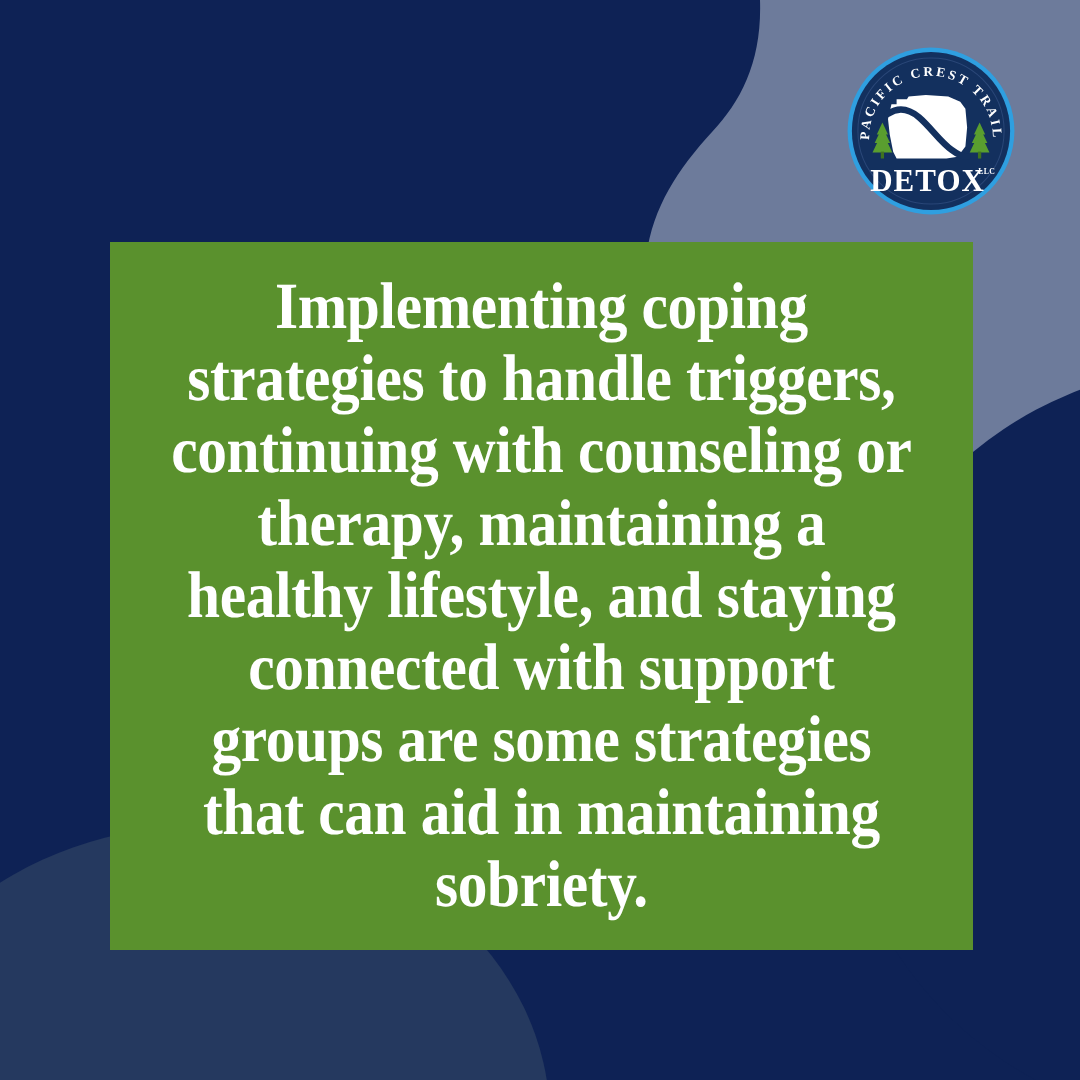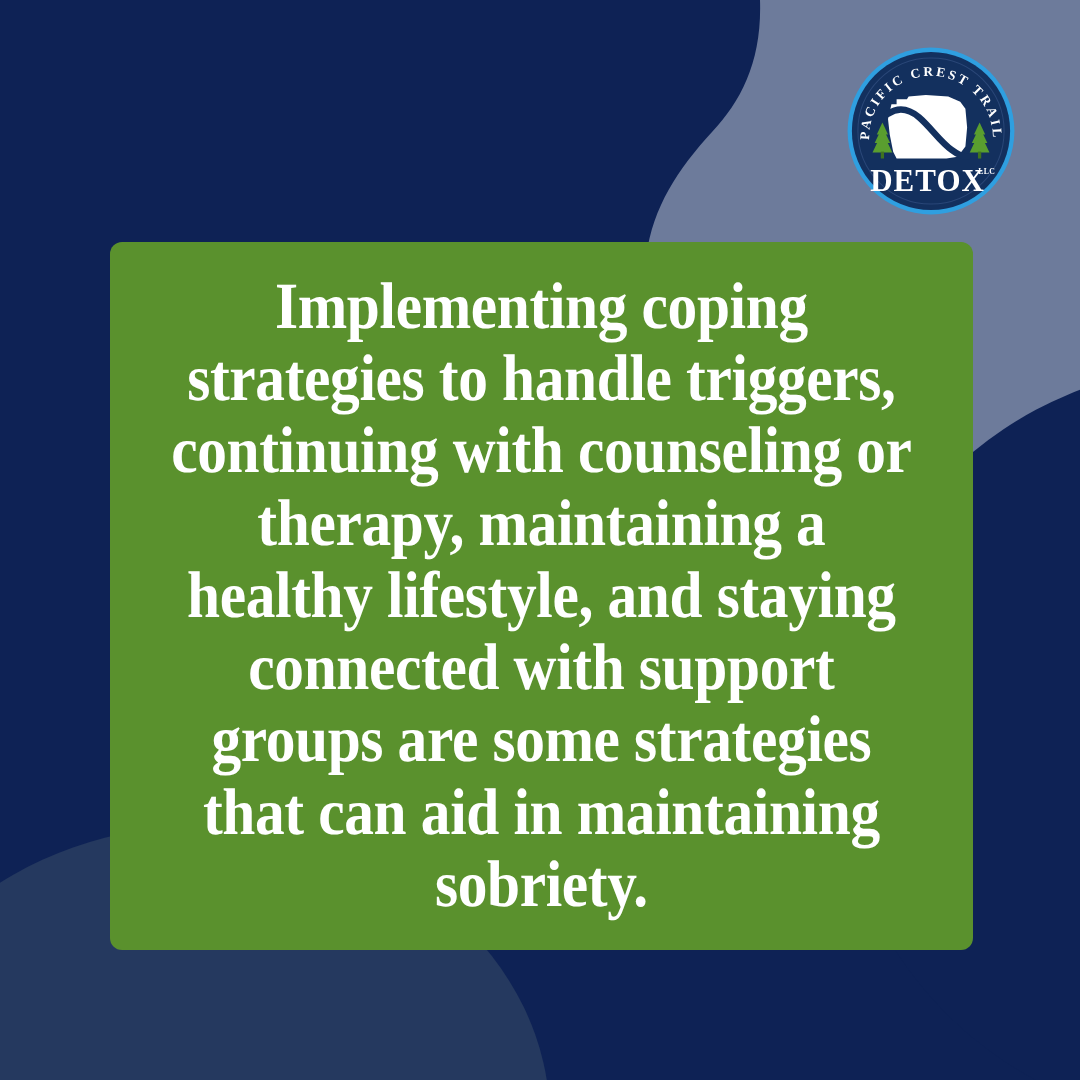--- a/index.html
+++ b/index.html
@@ -27,21 +27,20 @@
     left: 110px;
     top: 242px;
     width: 863px;
     height: 708px;
     background: #5a912d;
     display: flex;
     align-items: center;
     justify-content: center;
     box-sizing: border-box;
     padding: 10px 18px;
-    border-radius: 12px;
   }
   #quote-text {
     color: #ffffff;
     font-family: "Liberation Serif", serif;
     font-weight: 700;
     font-size: 66px;
     line-height: 1.095;
     text-align: center;
     letter-spacing: -0.4px;
     transform: scaleX(0.9);

